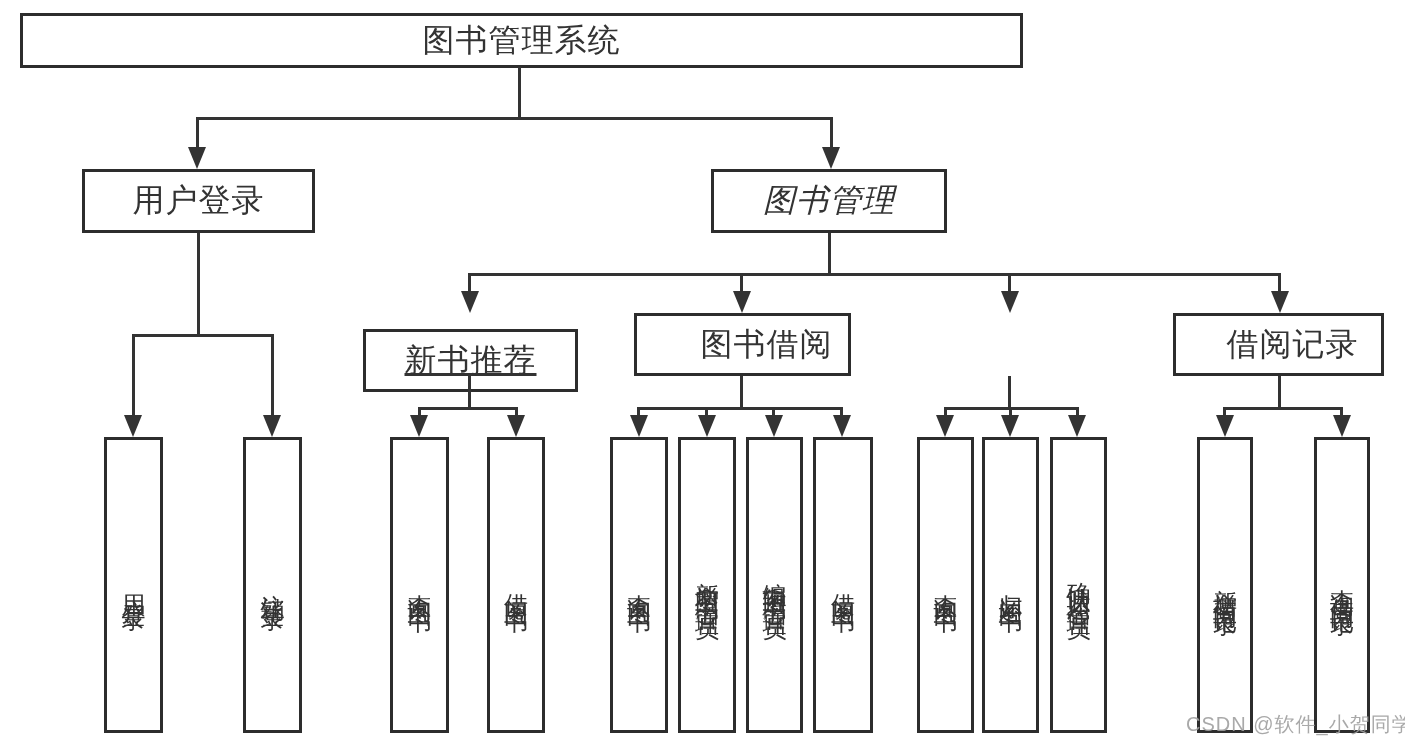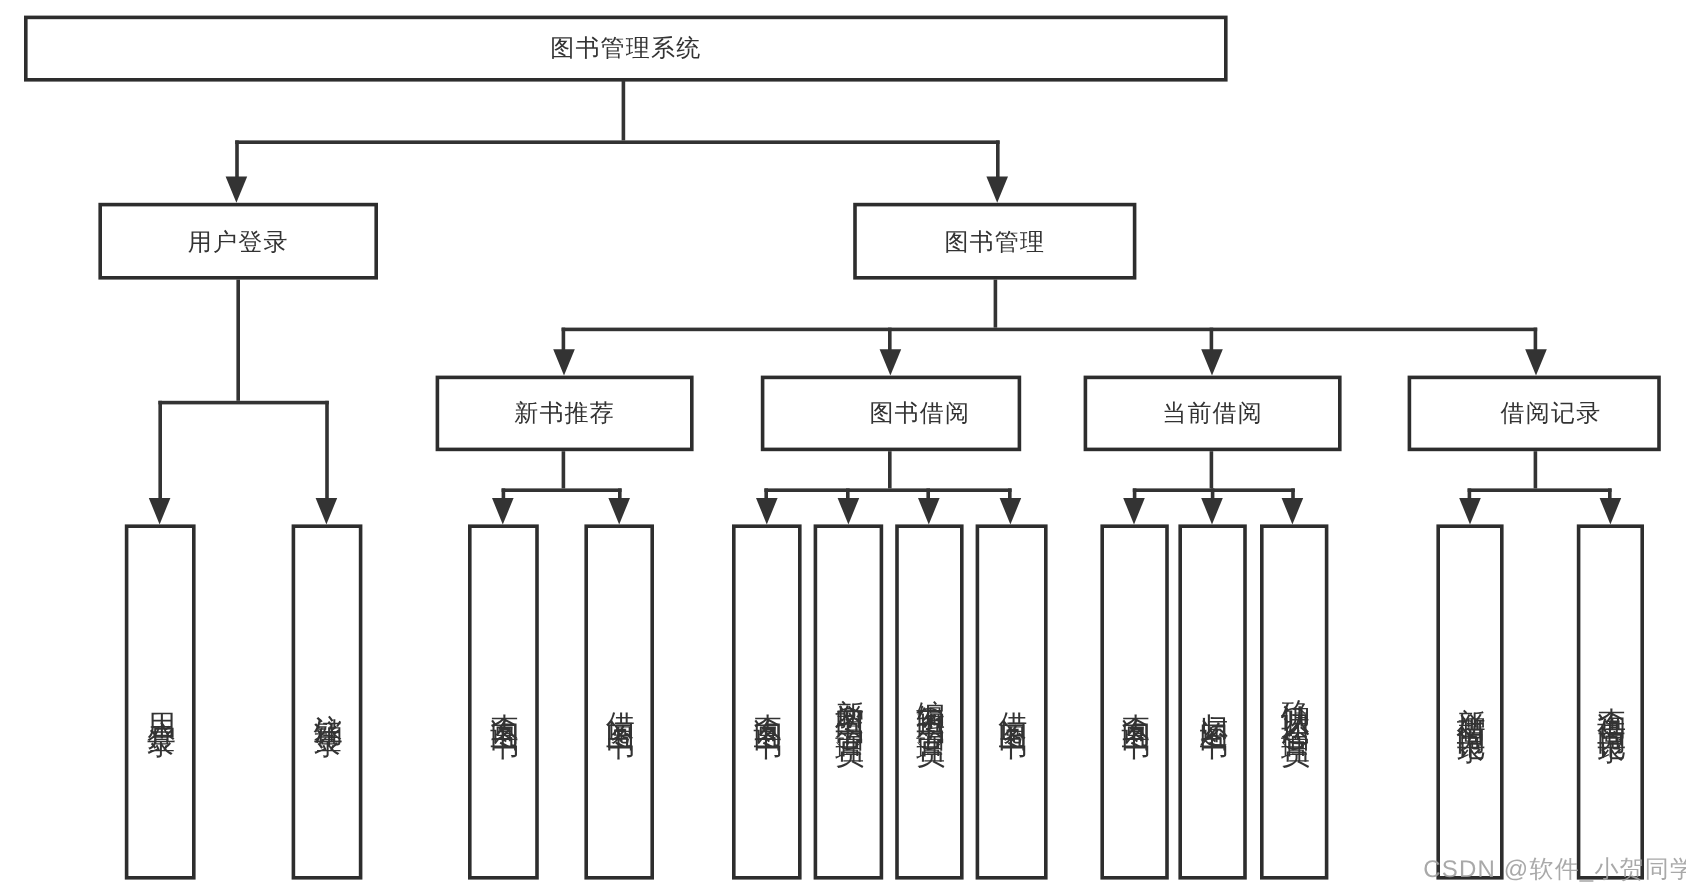--- a/index.html
+++ b/index.html
@@ -14,21 +14,21 @@
     position:absolute;
     background:#ffffff;
     border:3px solid #2d2d2d;
     box-sizing:border-box;
     display:flex;
     align-items:center;
     justify-content:center;
     color:#333333;
   }
   .hlabel{
-    font-size:20px;
+    font-size:32px;
     letter-spacing:1px;
     white-space:nowrap;
     color:#333333;
   }
   .vlabel{
     writing-mode:vertical-rl;
     text-orientation:mixed;
     font-size:24px;
     letter-spacing:5px;
     line-height:1;
@@ -59,32 +59,29 @@
 
 <div class="canvas">
 
   <div class="box" style="left:20px;top:13px;width:1003px;height:55px;">
     <span class="hlabel">图书管理系统</span>
   </div>
 
   <div class="box" style="left:82px;top:169px;width:233px;height:64px;">
     <span class="hlabel">用户登录</span>
   </div>
-  <div class="box" style="left:711px;top:169px;width:236px;height:64px;">
+  <div class="box" style="left:711px;top:169px;width:236px;height:64px;font-style:italic;">
     <span class="hlabel">图书管理</span>
   </div>
 
-  <div class="box" style="left:363px;top:313px;width:215px;height:63px;">
+  <div class="box" style="left:363px;top:329px;width:215px;height:63px;text-decoration:underline;">
     <span class="hlabel">新书推荐</span>
   </div>
   <div class="box" style="left:634px;top:313px;width:217px;height:63px;padding-left:48px;">
     <span class="hlabel">图书借阅</span>
-  </div>
-  <div class="box" style="left:903px;top:313px;width:215px;height:63px;">
-    <span class="hlabel">当前借阅</span>
   </div>
   <div class="box" style="left:1173px;top:313px;width:211px;height:63px;padding-left:28px;">
     <span class="hlabel">借阅记录</span>
   </div>
 
   <div class="box" style="left:104px;top:437px;width:59px;height:296px;">
     <span class="vlabel">用户登录</span>
   </div>
   <div class="box" style="left:243px;top:437px;width:59px;height:296px;">
     <span class="vlabel">注销登录</span>

